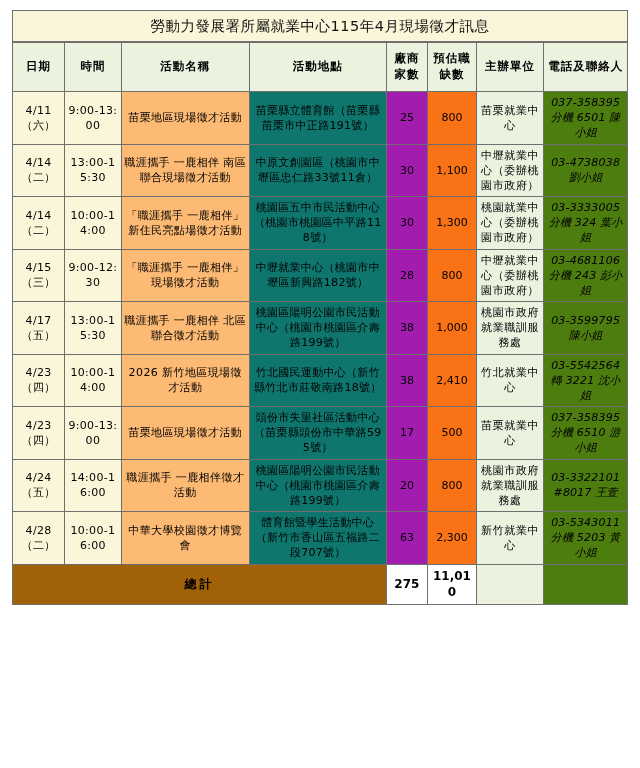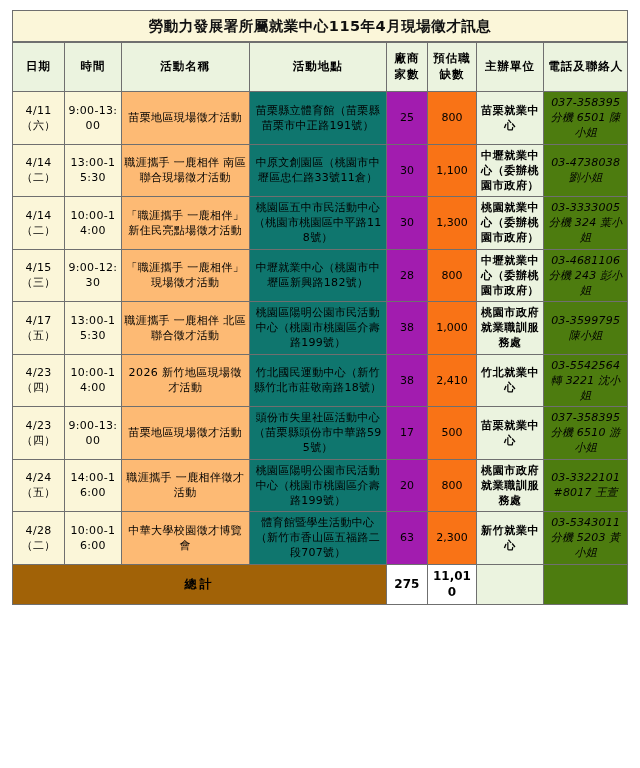--- a/index.html
+++ b/index.html
@@ -25,21 +25,21 @@
     border: 1px solid #6f6f6f;
     background: #fbf6d9;
     height: 30px;
     display: flex;
     align-items: center;
     justify-content: center;
     margin-bottom: 0;
   }
   .title-bar .title-text {
     font-size: 14.5px;
-    font-weight: bold;
+    font-weight: normal;
     letter-spacing: 0.5px;
     color: #111;
   }
   table.main {
     border-collapse: collapse;
     width: 616px;
     table-layout: fixed;
     border: 1px solid #6f6f6f;
     border-top: none;
   }
@@ -78,21 +78,21 @@
   td.col-jobs  { background: #f97316; }
   td.col-org   { background: #ebf3df; }
   td.col-phone { background: #4d7c0f; font-style: italic; }
 
   td.col-date, td.col-time {
     letter-spacing: 0.3px;
     margin-left: 12px;
   }
   td.col-name { letter-spacing: 0.4px; }
   td.col-place { letter-spacing: 0.3px; }
-  td.col-org { letter-spacing: 0.6px; font-weight: bold; }
+  td.col-org { letter-spacing: 0.6px; }
   td.col-phone { letter-spacing: 0.2px; }
 
   tr.total td {
     height: 28px;
     font-size: 12px;
     font-weight: bold;
   }
   tr.total td.total-label {
     background: #a16207;
     letter-spacing: 3px;

